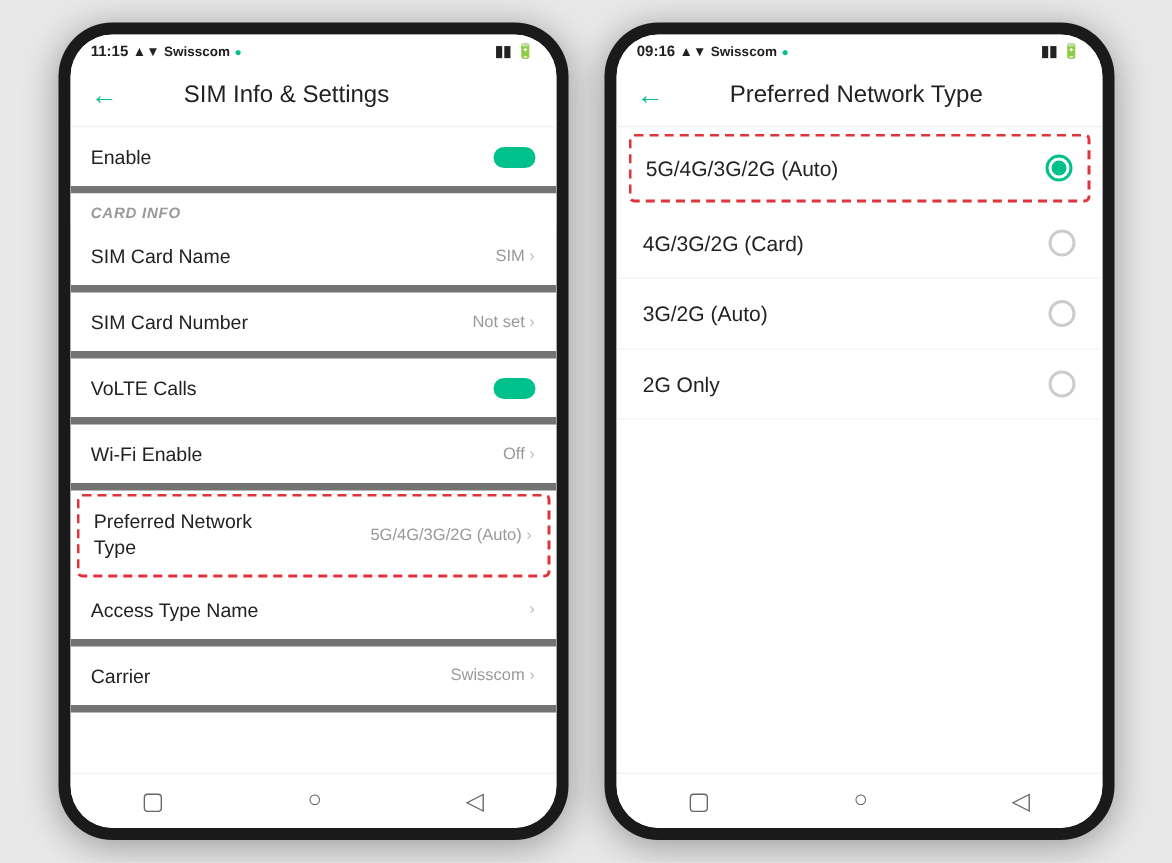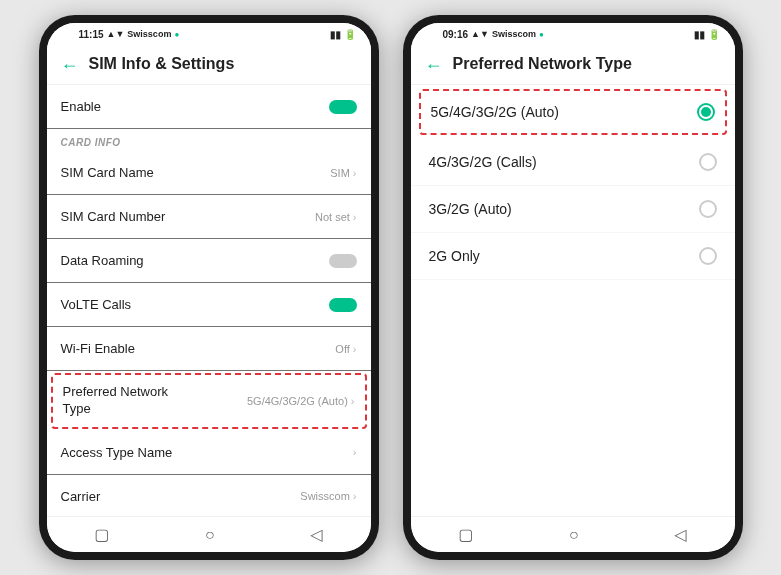--- a/index.html
+++ b/index.html
@@ -39,21 +39,21 @@
       background: #fff;
       padding: 4px 14px;
       display: flex;
       align-items: center;
       justify-content: space-between;
       font-size: 10px;
       font-weight: 600;
       color: #222;
       min-height: 22px;
     }
-    .status-left { display: flex; align-items: center; gap: 3px; margin-left: 18px; }
+    .status-left { display: flex; align-items: center; gap: 3px; }
     .status-right { display: flex; align-items: center; gap: 3px; }
     .signal-icon { font-size: 9px; }
     .carrier-text { font-size: 9px; font-weight: 600; }
 
     
     .app-bar {
       background: #fff;
       padding: 8px 14px 10px;
       display: flex;
       align-items: center;
@@ -61,38 +61,39 @@
       border-bottom: 1px solid #f0f0f0;
     }
     .back-arrow {
       color: #00c08b;
       font-size: 18px;
       font-weight: bold;
       cursor: pointer;
     }
     .app-bar-title {
       font-size: 16px;
-      font-weight: 700;
+      font-weight: 400;
       color: #222;
+      margin-left: 34px;
     }
 
     
     .settings-content {
       flex: 1;
       overflow-y: auto;
       background: #fff;
     }
 
     
     .setting-row {
       display: flex;
       align-items: center;
       justify-content: space-between;
       padding: 11px 14px;
-      border-bottom: 1px solid #737373;
+      border-bottom: 5px solid #737373;
       min-height: 44px;
     }
     .setting-row.highlighted {
       border: 2px dashed #e0333a;
       margin: 2px 4px;
       border-radius: 4px;
       padding: 9px 10px;
     }
     .setting-label {
       font-size: 13px;
@@ -228,24 +229,20 @@
         <span class="setting-label">SIM Card Name</span>
         <span class="setting-value">SIM <span class="chevron">›</span></span>
       </div>
 
       <div class="setting-row">
         <span class="setting-label">SIM Card Number</span>
         <span class="setting-value">Not set <span class="chevron">›</span></span>
       </div>
 
 
-      <div class="setting-row">
-        <span class="setting-label">Data Roaming</span>
-        <span class="toggle-off"></span>
-      </div>
 
       <div class="setting-row">
         <span class="setting-label">VoLTE Calls</span>
         <span class="toggle-on"></span>
       </div>
 
       <div class="setting-row">
         <span class="setting-label">Wi-Fi Enable</span>
         <span class="setting-value">Off <span class="chevron">›</span></span>
       </div>
@@ -298,21 +295,21 @@
     <div class="settings-content">
 
       <div class="network-option selected">
         <span class="network-label">5G/4G/3G/2G (Auto)</span>
         <div class="radio-selected">
           <div class="radio-inner"></div>
         </div>
       </div>
 
       <div class="network-option">
-        <span class="network-label">4G/3G/2G (Calls)</span>
+        <span class="network-label">4G/3G/2G (Card)</span>
         <div class="radio-empty"></div>
       </div>
 
       <div class="network-option">
         <span class="network-label">3G/2G (Auto)</span>
         <div class="radio-empty"></div>
       </div>
 
       <div class="network-option">
         <span class="network-label">2G Only</span>

